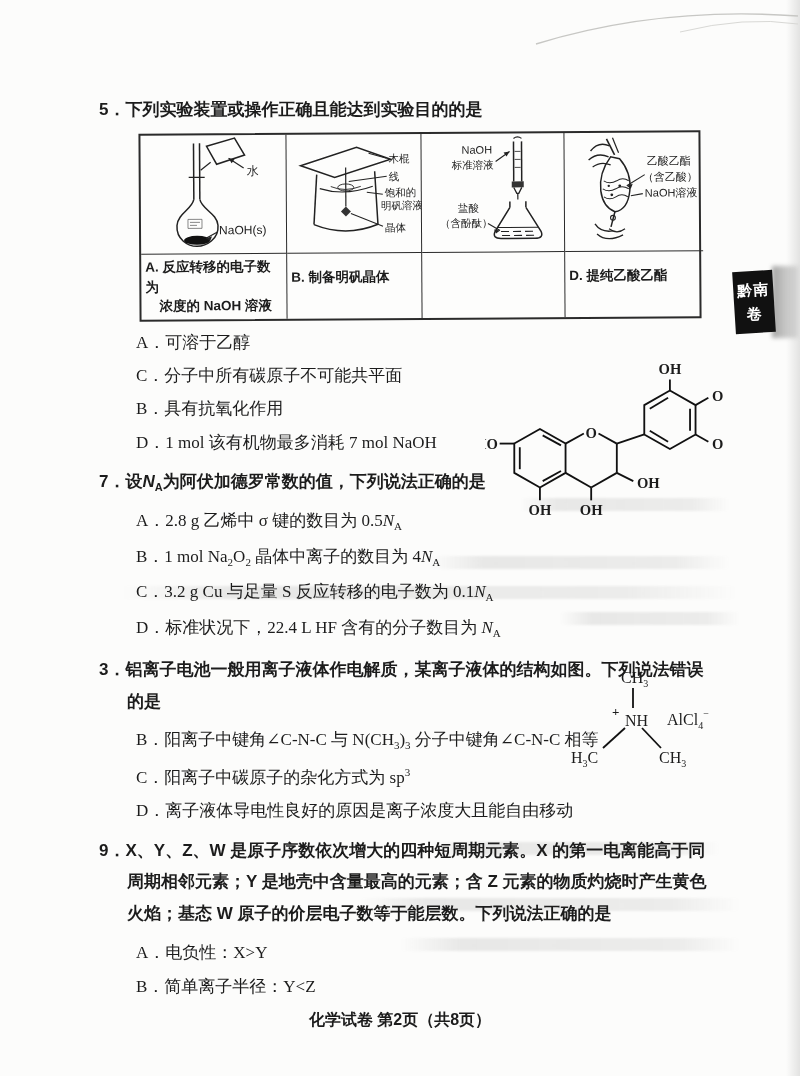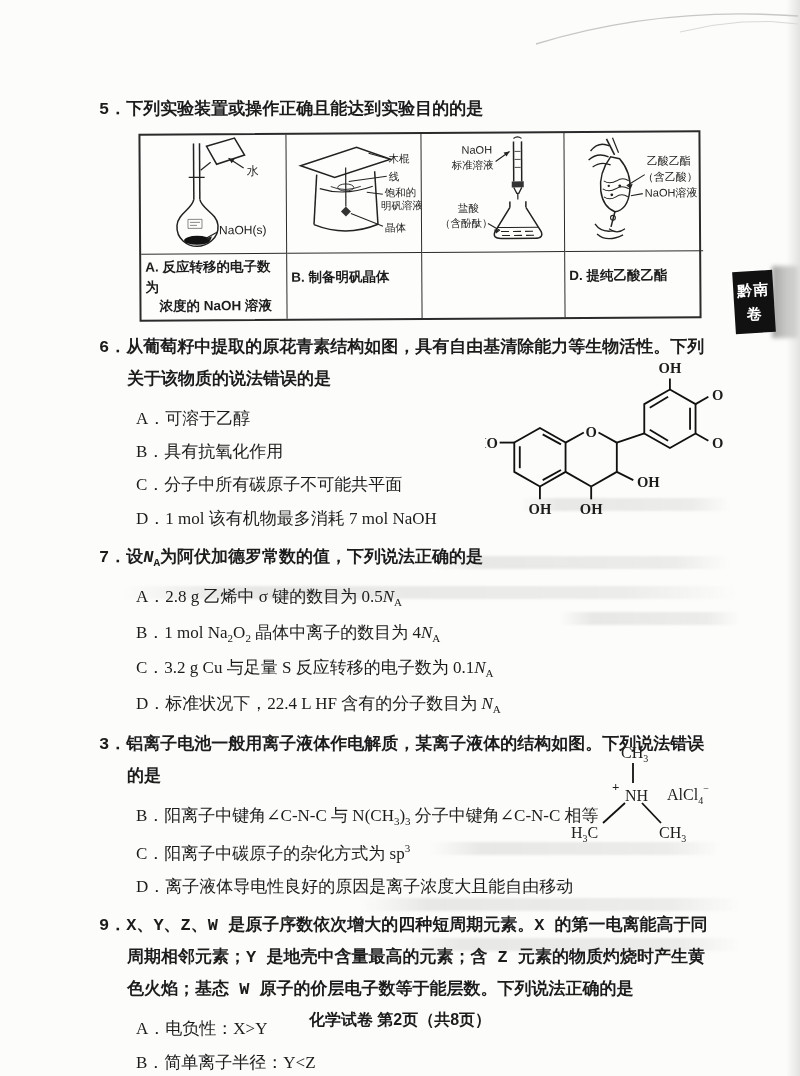--- a/index.html
+++ b/index.html
@@ -29,21 +29,21 @@
     font-weight:700; font-size:15px; line-height:1.6; letter-spacing:1px;
   }
   .tab-shadow {
     position:absolute; left:772px; top:266px; width:26px; height:72px;
     background:linear-gradient(to right, rgba(60,60,60,.45), rgba(120,120,120,.18));
     filter:blur(2px);
   }
   
   .content { position:absolute; left:99px; top:94px; width:616px; }
   .stem {
-    font-family:Liberation Mono, monospace;
+    font-family:Liberation Sans, sans-serif;
     font-weight:700; font-size:17px; line-height:1.88;
     padding-left:28px; text-indent:-28px;
   }
   .opt {
     font-size:17px; line-height:1.2; margin:13px 0 13px 37px;
   }
   .opt i { font-style:italic; }
   sub { font-size:11px; }
   sup { font-size:11px; }
   .qblock { position:relative; }
@@ -227,21 +227,20 @@
           </svg>
         </div>
         <div class="q5-caption">
           <span>D. 提纯乙酸乙酯</span>
         </div>
       </div>
     </div>
   </div>
 
   <div class="qblock" style="margin-top:10px;">
-    <div class="stem" style="width:612px;">6．从葡萄籽中提取的原花青素结构如图，具有自由基清除能力等生物活性。下列关于该物质的说法错误的是</div>
     <div class="struct6">
       <svg width="238" height="160" viewBox="0 -18 260 174">
         <g stroke="#111" stroke-width="2" fill="none">
           <path d="M60,58 L88,74 L88,106 L60,122 L32,106 L32,74 Z"></path>
           <path d="M63,65 L83,76"></path>
             <path d="M83,104 L63,115"></path>
             <path d="M38,102 L38,78"></path>
           <path d="M88,74 L108,63"></path>
             <path d="M124,63 L144,74"></path>
           <path d="M144,74 L144,106"></path>
@@ -264,22 +263,22 @@
         <text x="14" y="80" font-size="16" font-weight="700" text-anchor="end">HO</text>
         <text x="202" y="-2" font-size="16" font-weight="700" text-anchor="middle">OH</text>
         <text x="248" y="28" font-size="16" font-weight="700">OH</text>
         <text x="248" y="80" font-size="16" font-weight="700">OH</text>
         <text x="166" y="122" font-size="16" font-weight="700">OH</text>
         <text x="116" y="152" font-size="16" font-weight="700" text-anchor="middle">OH</text>
         <text x="60" y="152" font-size="16" font-weight="700" text-anchor="middle">OH</text>
       </svg>
     </div>
     <div class="opt">A．可溶于乙醇</div>
+    <div class="opt">C．分子中所有碳原子不可能共平面</div>
     <div class="opt">B．具有抗氧化作用</div>
-    <div class="opt">C．分子中所有碳原子不可能共平面</div>
     <div class="opt">D．1 mol 该有机物最多消耗 7 mol NaOH</div>
   </div>
 
   <div class="qblock" style="margin-top:8px;">
     <div class="stem">7．设<i>N</i><sub>A</sub>为阿伏加德罗常数的值，下列说法正确的是</div>
     <div class="opt">A．2.8 g 乙烯中 σ 键的数目为 0.5<i>N</i><sub>A</sub></div>
     <div class="opt">B．1 mol Na<sub>2</sub>O<sub>2</sub> 晶体中离子的数目为 4<i>N</i><sub>A</sub></div>
     <div class="opt">C．3.2 g Cu 与足量 S 反应转移的电子数为 0.1<i>N</i><sub>A</sub></div>
     <div class="opt">D．标准状况下，22.4 L HF 含有的分子数目为 <i>N</i><sub>A</sub></div>
   </div>

